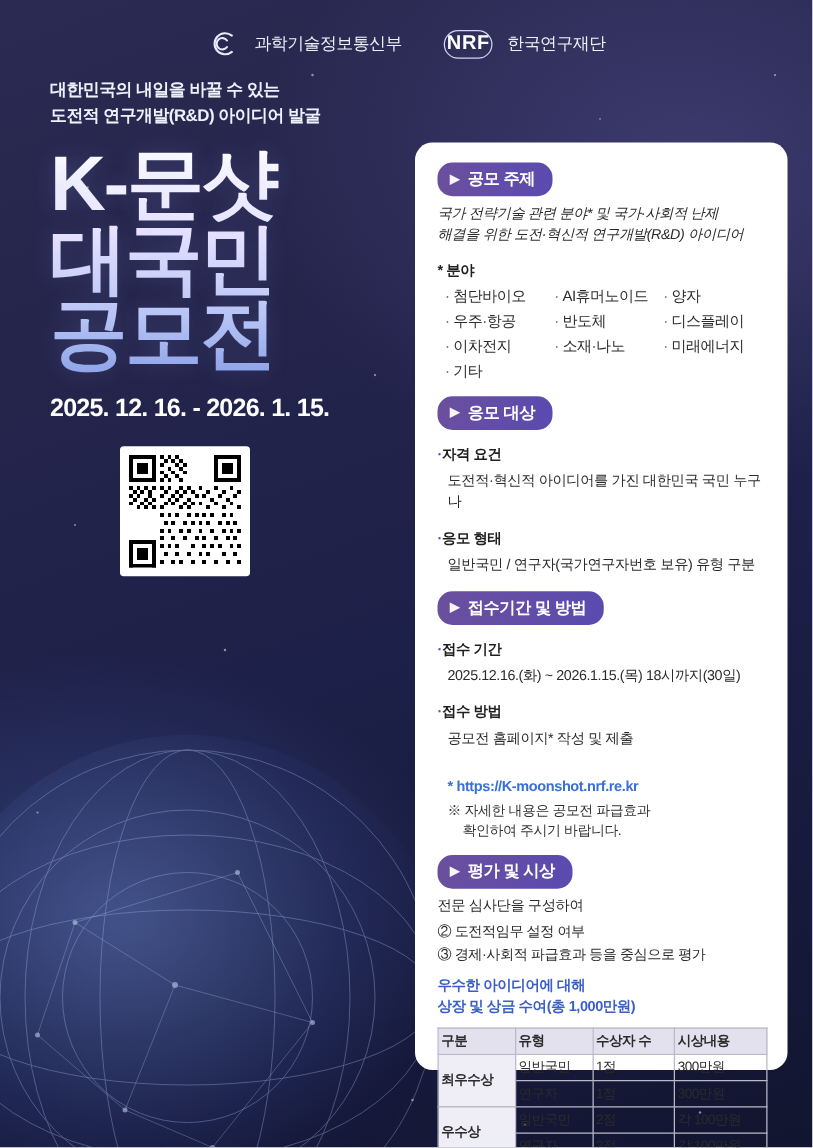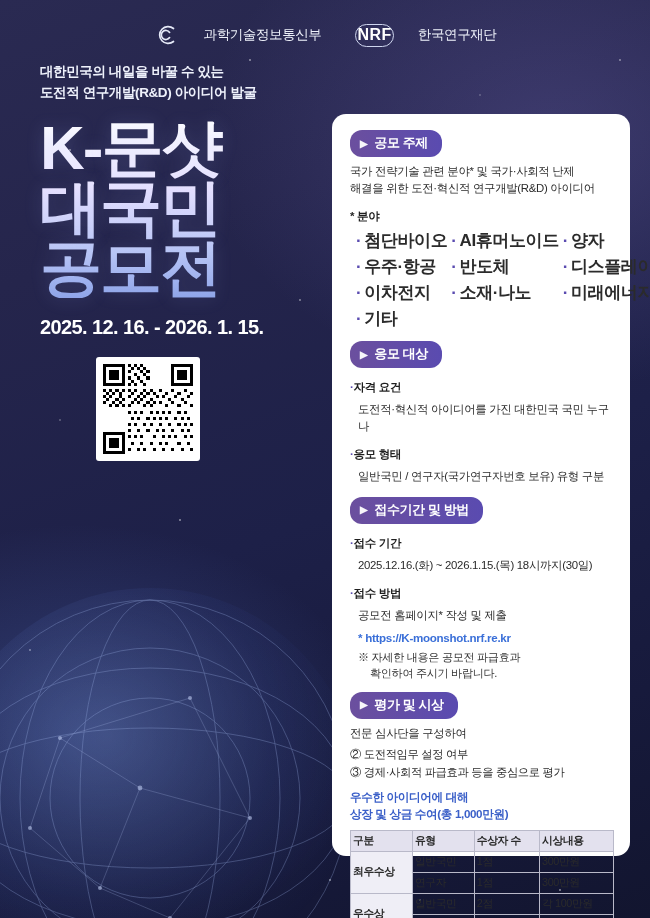--- a/index.html
+++ b/index.html
@@ -29,21 +29,21 @@
   }
   .globe svg { position: absolute; inset: 0; }
   .stars { position: absolute; inset: 0; pointer-events: none; }
 
   
   .logos {
     position: absolute; top: 22px; left: 0; right: 0;
     display: flex; justify-content: center; align-items: center; gap: 34px;
     color: #e9ecf7;
   }
-  .logo-group { display: flex; align-items: center; gap: 24px; }
+  .logo-group { display: flex; align-items: center; gap: 12px; }
   .logo-mark { width: 26px; height: 26px; }
   .logo-text { font-size: 13.5px; letter-spacing: -0.4px; color: #eef1fa; }
   .nrf-mark {
     font-size: 16px; font-weight: bold; letter-spacing: .5px;
     color: #ffffff;
     border: 1.6px solid #cfd6ef; border-radius: 13px;
     padding: 2px 1px 3px;
     line-height: 1;
   }
 
@@ -80,30 +80,30 @@
   .sec { margin-bottom: 11px; }
   .sec-head {
     display: inline-flex; align-items: center; gap: 7px;
     background: linear-gradient(90deg, #6b4f9e 0%, #5a4bb0 100%);
     color: #fff; font-size: 13px; font-weight: bold;
     border-radius: 12px; padding: 4px 14px 5px 10px;
     letter-spacing: -0.4px;
   }
   .sec-head .chev { font-size: 10px; opacity: .95; }
   .body { font-size: 11.4px; color: #2b2b2b; line-height: 1.5; letter-spacing: -0.3px; margin-top: 6px; }
-  .body p { margin: 0; }
+  .body p { margin: 0; font-style: italic; }
   .sub { font-size: 11.5px; font-weight: bold; color: #1f1f1f; margin-top: 12px; letter-spacing: -0.3px; }
   .sub .dot { color: #5a4bb0; font-weight: bold; }
   .ind { padding-left: 8px; }
 
   .fields {
     display: grid; grid-template-columns: repeat(3, 1fr);
     gap: 3px 4px; margin-top: 5px; padding-left: 6px;
   }
-  .field { font-size: 17px; color: #2b2b2b; letter-spacing: -0.4px; white-space: nowrap; font-weight: bold; }
+  .field { font-size: 12px; color: #2b2b2b; letter-spacing: -0.4px; white-space: nowrap; }
   .field::before { content: "·"; color: #5a4bb0; margin-right: 3px; }
 
   .link { color: #3a6fd8; font-size: 11.6px; font-weight: bold; letter-spacing: -0.3px; }
   .note { font-size: 11.1px; color: #333; line-height: 1.45; letter-spacing: -0.3px; }
 
   .circ-list { margin-top: 4px; font-size: 11.3px; line-height: 1.55; color: #2b2b2b; letter-spacing: -0.35px; }
   .award-lead { margin-top: 8px; color: #3a5fc8; font-size: 11.6px; font-weight: bold; line-height: 1.45; letter-spacing: -0.35px; }
 
   table.prize {
     width: 100%; border-collapse: collapse; margin-top: 7px;
@@ -408,21 +408,21 @@
         <span>접수기간 및 방법</span>
       </div>
       <div class="sub">
         <span class="dot">·</span><span>접수 기간</span>
       </div>
       <div class="body ind">2025.12.16.(화) ~ 2026.1.15.(목) 18시까지(30일)</div>
       <div class="sub">
         <span class="dot">·</span><span>접수 방법</span>
       </div>
       <div class="body ind">공모전 홈페이지* 작성 및 제출</div>
-      <div class="link ind" style="margin-top:7px">* https://K-moonshot.nrf.re.kr</div>
+      <div class="link ind" style="margin-top:23px">* https://K-moonshot.nrf.re.kr</div>
       <div class="note ind" style="margin-top:5px">
         <div>※ 자세한 내용은 공모전 파급효과</div>
         <div style="padding-left:12px">확인하여 주시기 바랍니다.</div>
       </div>
     </div>
 
     <div class="sec">
       <div class="sec-head">
         <span class="chev">▶</span>
         <span>평가 및 시상</span>

